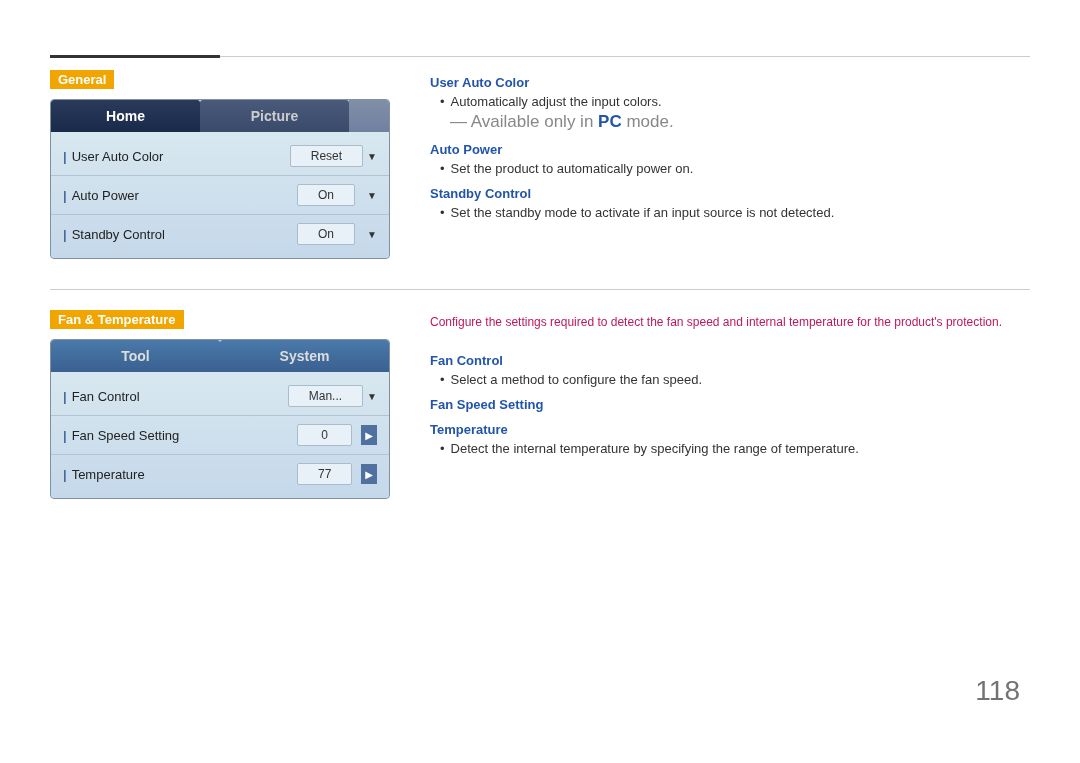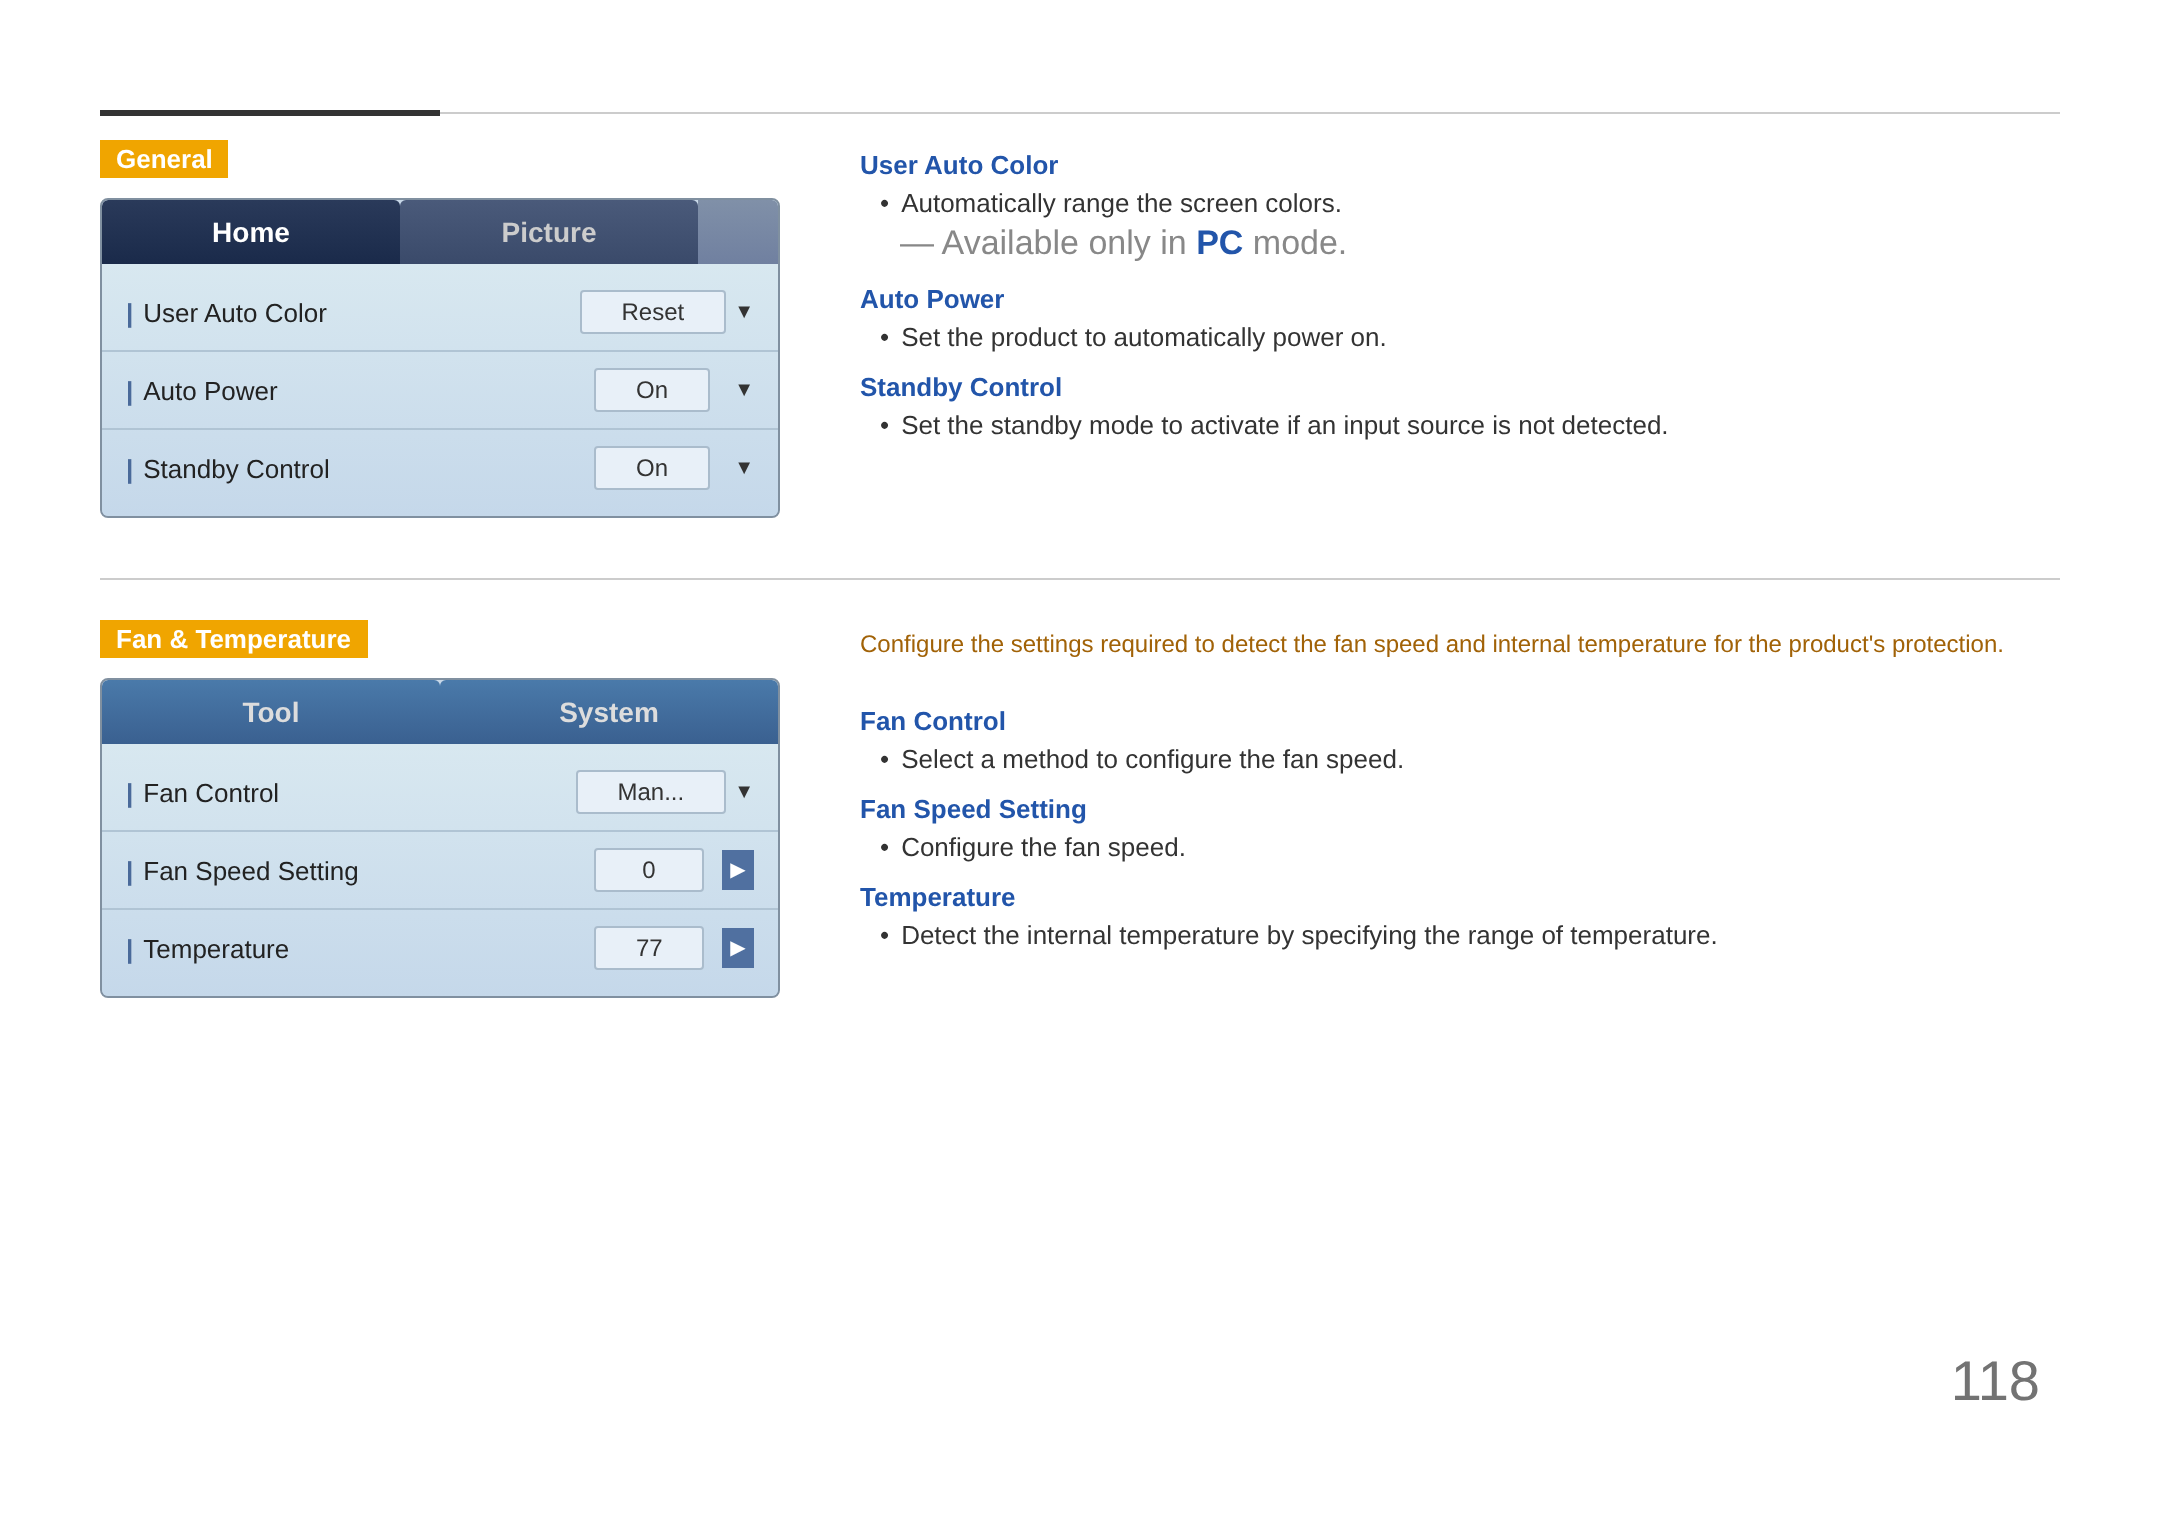--- a/index.html
+++ b/index.html
@@ -226,21 +226,21 @@
       font-weight: 300;
     }
 
     
     .fan-section {
       margin-top: 20px;
     }
 
     .fan-desc-header {
       font-size: 12px;
-      color: #a16207;
+      color: #be185d;
       margin-bottom: 24px;
     }
 
     
     .sound-tab {
       background: linear-gradient(180deg, #3a6a9a 0%, #2a5a88 100%);
     }
   </style>
 </head>
 <body>
@@ -292,21 +292,21 @@
               </div>
             </div>
           </div>
         </div>
       </div>
 
       <div class="section-right">
 
         <div class="desc-title">User Auto Color</div>
         <div class="desc-bullet">
-          <span>Automatically range the screen colors.</span>
+          <span>Automatically adjust the input colors.</span>
         </div>
         <div class="desc-note">
           — Available only in <span class="pc-highlight">PC</span> mode.
         </div>
 
         <div class="desc-title">Auto Power</div>
         <div class="desc-bullet">
           <span>Set the product to automatically power on.</span>
         </div>
 
@@ -364,23 +364,20 @@
 
       <div class="section-right">
         <div class="fan-desc-header">Configure the settings required to detect the fan speed and internal temperature for the product's protection.</div>
 
         <div class="desc-title">Fan Control</div>
         <div class="desc-bullet">
           <span>Select a method to configure the fan speed.</span>
         </div>
 
         <div class="desc-title">Fan Speed Setting</div>
-        <div class="desc-bullet">
-          <span>Configure the fan speed.</span>
-        </div>
 
         <div class="desc-title">Temperature</div>
         <div class="desc-bullet">
           <span>Detect the internal temperature by specifying the range of temperature.</span>
         </div>
       </div>
     </div>
   </div>
 
   <div class="page-number">118</div>

